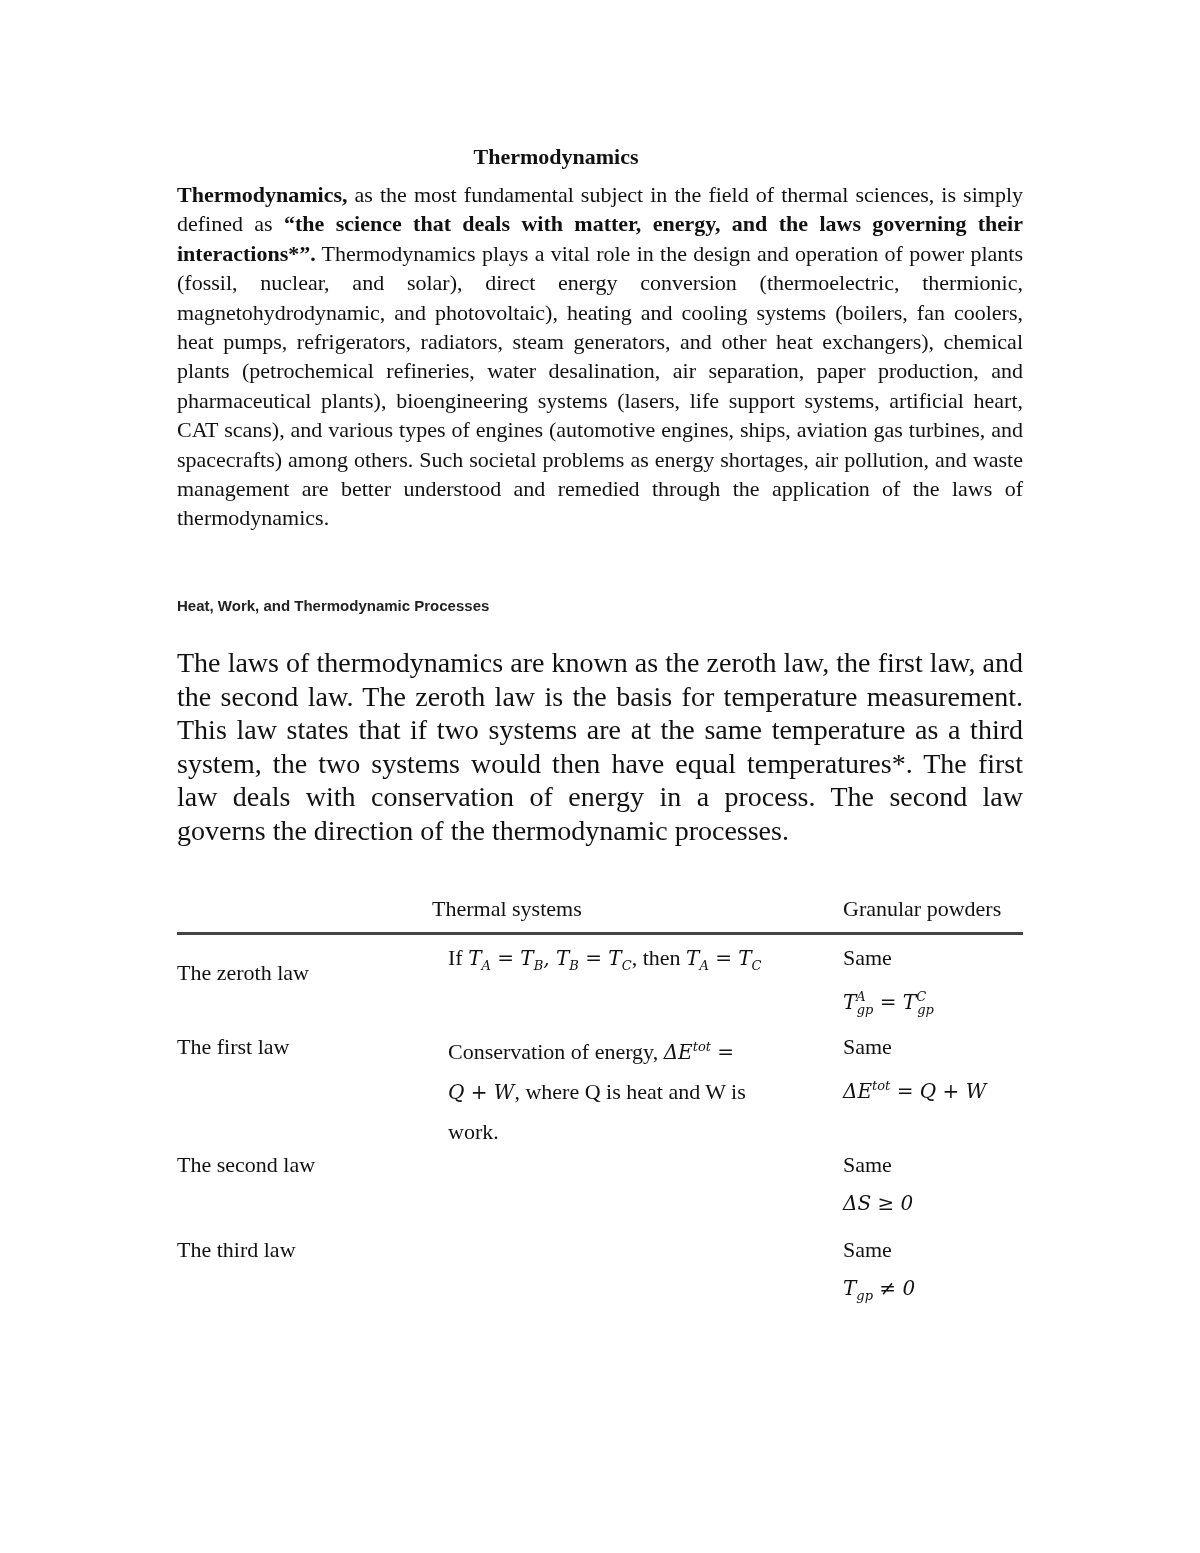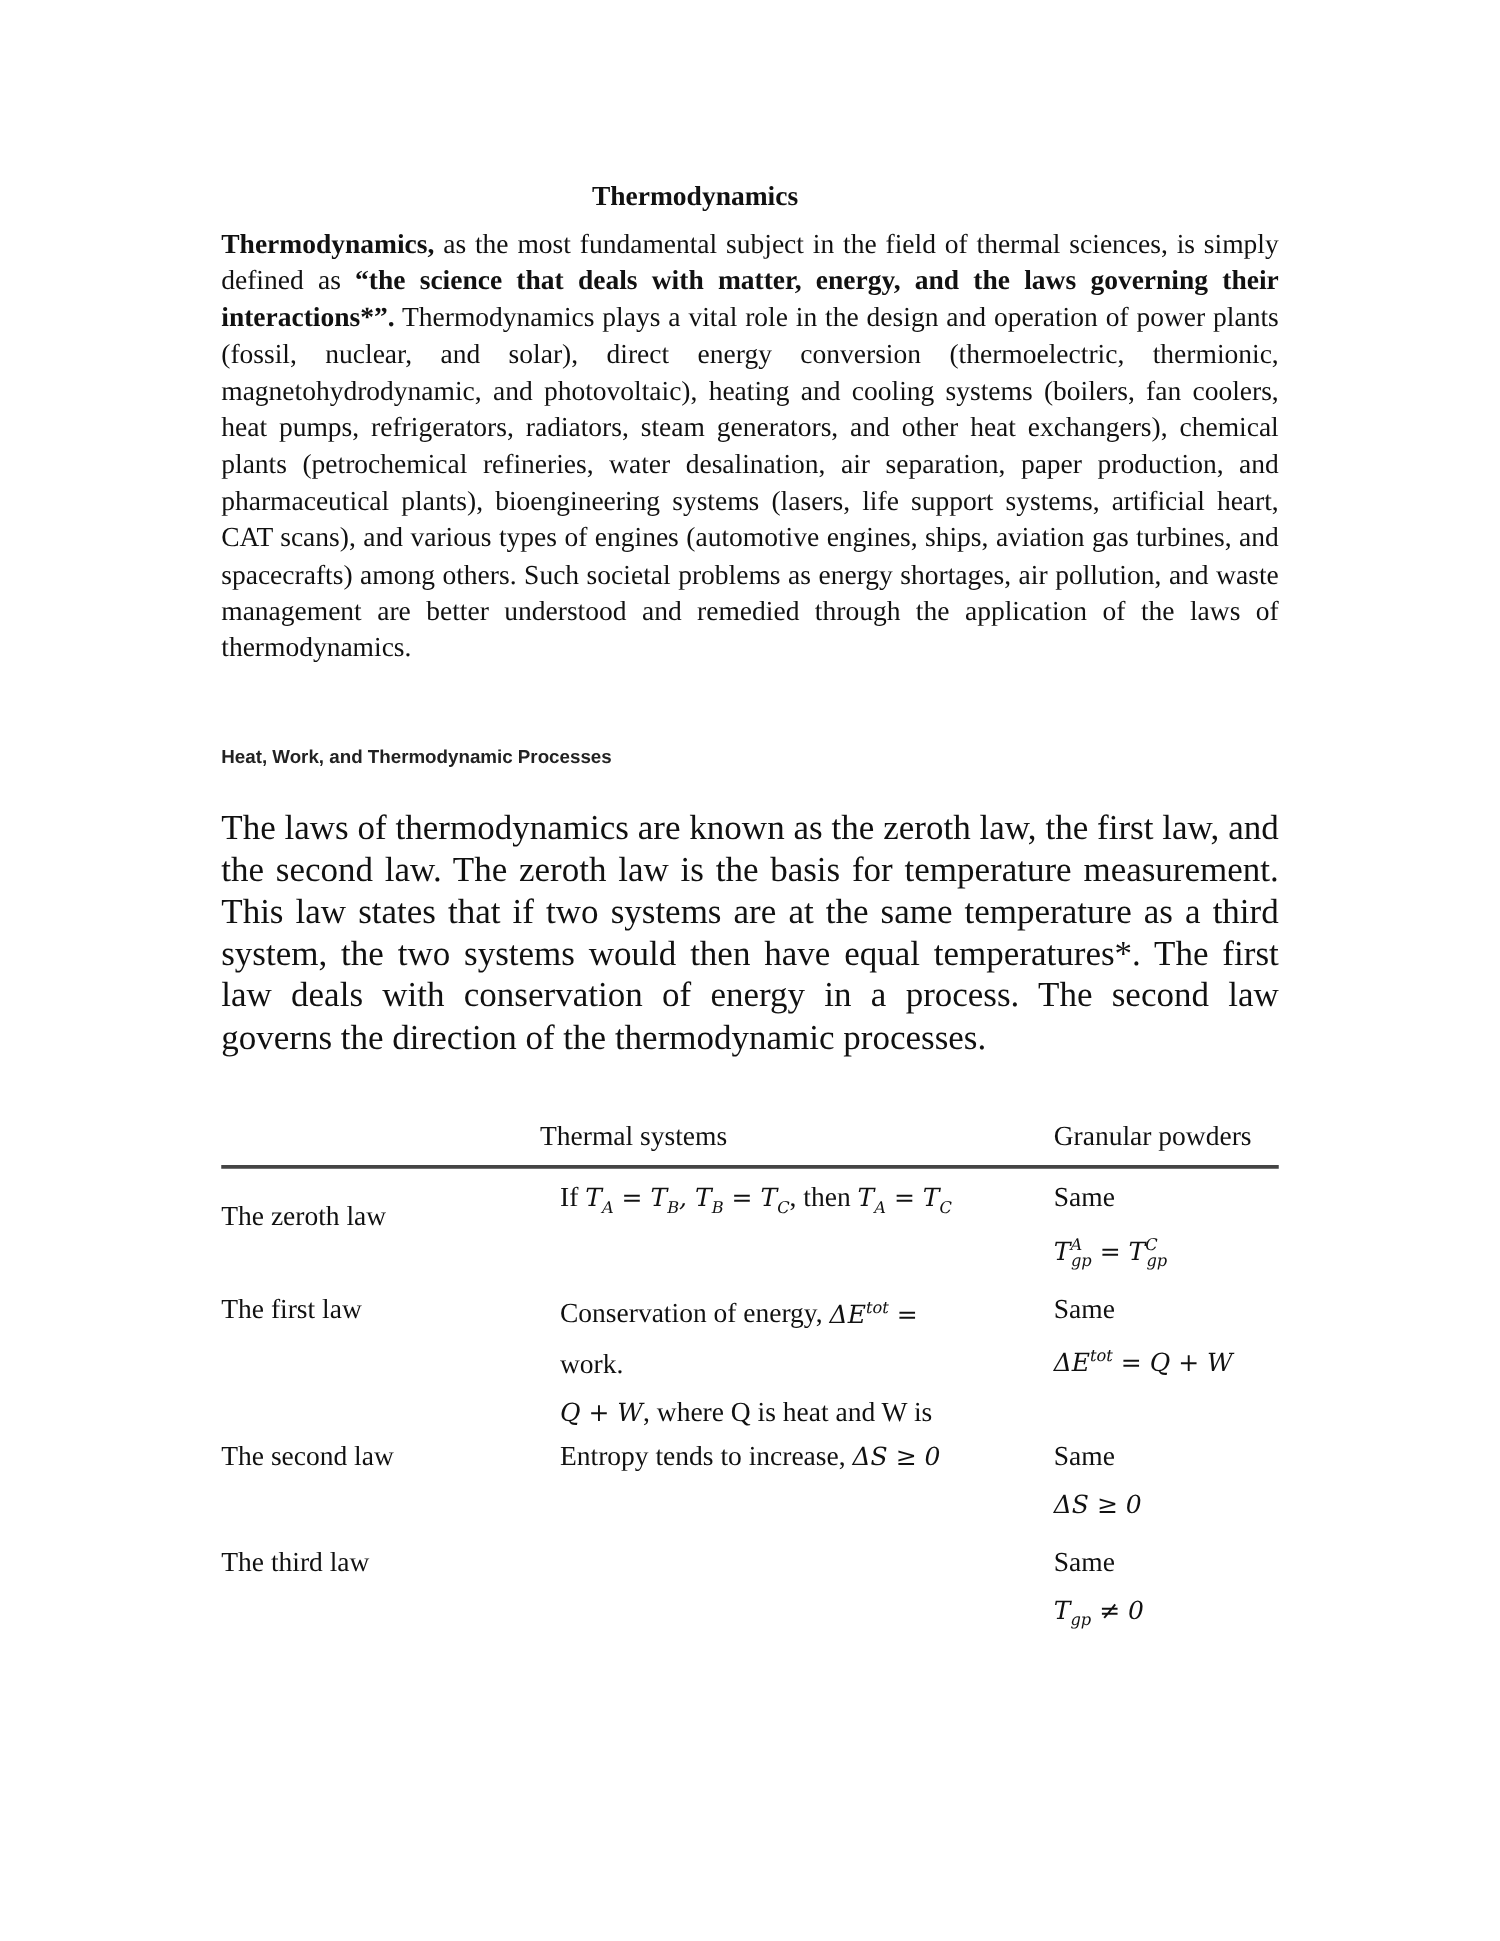--- a/index.html
+++ b/index.html
@@ -54,34 +54,31 @@
       <div class="cell c3" style="top:3px">
         <div>Same</div>
         <div class="m">T<sup style="position:relative;left:0">A</sup><sub style="margin-left:-9px">gp</sub> = T<sup>C</sup><sub style="margin-left:-9px">gp</sub></div>
       </div>
     </div>
 
     <div class="row" style="height:118px">
       <div class="cell c1" style="top:0">The first law</div>
       <div class="cell c2" style="top:0">
         <div><span>Conservation of energy,</span> <span class="m">ΔE<sup>tot</sup> =</span></div>
+        <div><span class="m">Q + W</span><span>, where Q is heat and W is</span></div>
         <div>work.</div>
-        <div><span class="m">Q + W</span><span>, where Q is heat and W is</span></div>
       </div>
       <div class="cell c3" style="top:0">
         <div>Same</div>
         <div class="m">ΔE<sup>tot</sup> = Q + W</div>
       </div>
     </div>
 
     <div class="row" style="height:85px">
       <div class="cell c1" style="top:0">The second law</div>
-      <div class="cell c2" style="top:0">
-        <span>Entropy tends to increase,</span> <span class="m">ΔS ≥ 0</span>
-      </div>
       <div class="cell c3" style="top:0">
         <div>Same</div>
         <div class="m">ΔS ≥ 0</div>
       </div>
     </div>
 
     <div class="row" style="height:90px">
       <div class="cell c1" style="top:0">The third law</div>
       <div class="cell c3" style="top:0">
         <div>Same</div>

